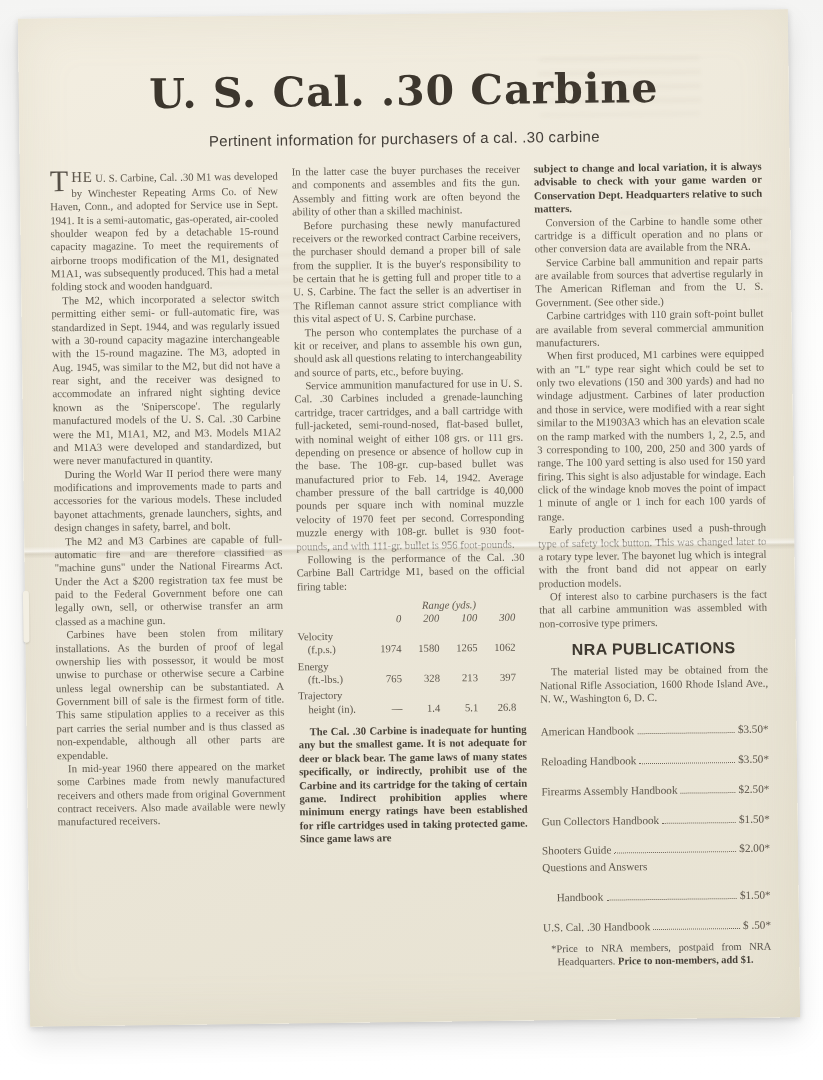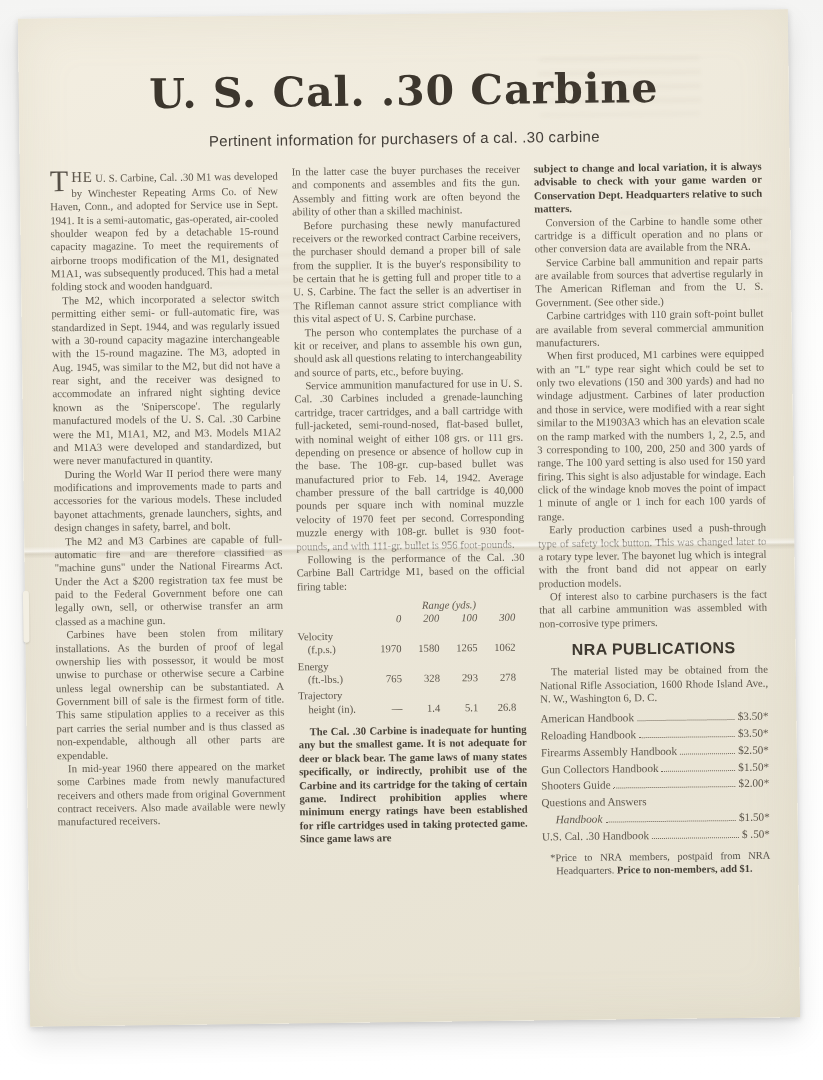--- a/index.html
+++ b/index.html
@@ -70,23 +70,23 @@
   .pubs{margin-top:10px;}
   .pubhead{
     margin:8px 0 5px;text-align:center;
     font-family:"Liberation Sans", sans-serif;font-weight:700;
     font-size:16px;letter-spacing:.4px;color:#3e3930;
   }
   .pubintro{margin:0;text-indent:11px;}
   .publist{margin-top:5px;font-size:11.2px;}
   .pubitem{display:flex;align-items:baseline;line-height:1.5;}
   .pubitem .lbl{white-space:nowrap;}
-  .pubitem .lbl.ind{padding-left:14px;font-style:italic;}
+  .pubitem .lbl.ind{padding-left:14px;}
   .pubitem .dots{flex:1;border-bottom:1.6px dotted #6e6558;margin:0 3px 2px 3px;min-width:0;}
-  .pubitem .price{white-space:pre;}
+  .pubitem .price{white-space:pre;margin-top:13px;}
   .footnote{
     margin:6px 0 0 14px;font-size:10.4px;line-height:1.3;
     text-indent:-6px;color:#55504a;
   }
   .footnote b{color:#443f36;}
 </style>
 </head>
 <body>
 
 <div class="stage">
@@ -124,34 +124,34 @@
               <span class="sp"></span>
               <span class="ft-cell">0</span>
               <span class="ft-cell">200</span>
               <span class="ft-cell">100</span>
               <span class="ft-cell">300</span>
             </div>
             <div class="ft-row">
               <span class="ft-lab">Velocity</span>
               <div class="ft-vals">
                 <span class="ft-sub">(f.p.s.)</span>
-                <span class="ft-cell">1970</span>
+                <span class="ft-cell">1974</span>
                 <span class="ft-cell">1580</span>
                 <span class="ft-cell">1265</span>
                 <span class="ft-cell">1062</span>
               </div>
             </div>
             <div class="ft-row">
               <span class="ft-lab">Energy</span>
               <div class="ft-vals">
                 <span class="ft-sub">(ft.-lbs.)</span>
                 <span class="ft-cell">765</span>
                 <span class="ft-cell">328</span>
-                <span class="ft-cell">293</span>
-                <span class="ft-cell">278</span>
+                <span class="ft-cell">213</span>
+                <span class="ft-cell">397</span>
               </div>
             </div>
             <div class="ft-row">
               <span class="ft-lab">Trajectory</span>
               <div class="ft-vals">
                 <span class="ft-sub">height (in).</span>
                 <span class="ft-cell">—</span>
                 <span class="ft-cell">1.4</span>
                 <span class="ft-cell">5.1</span>
                 <span class="ft-cell">26.8</span>

